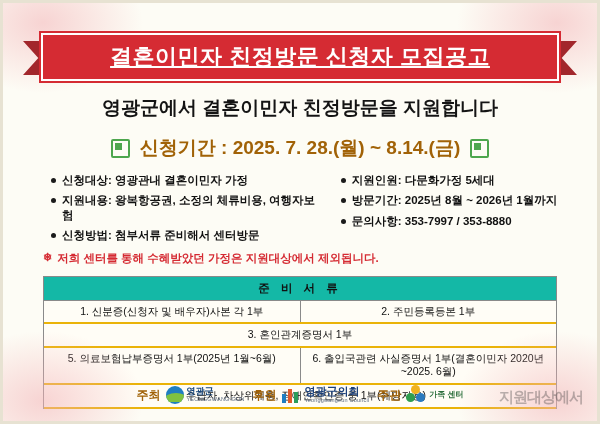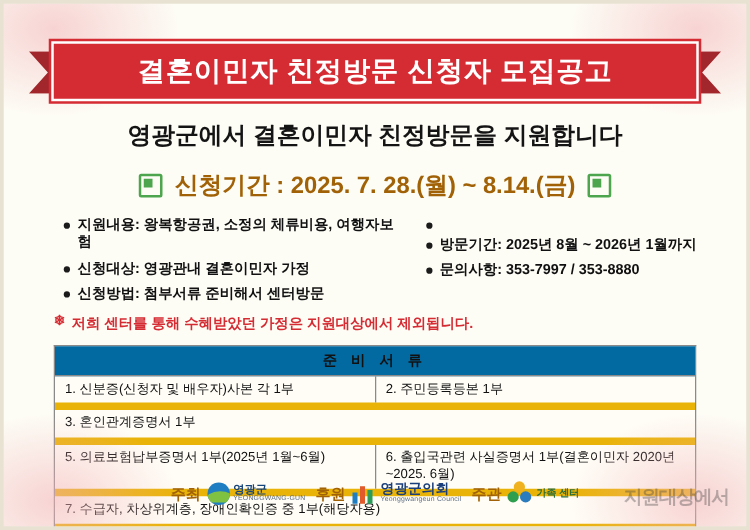--- a/index.html
+++ b/index.html
@@ -71,20 +71,21 @@
     display: flex;
     align-items: center;
     justify-content: center;
   }
   .ribbon-title {
     color: #ffffff;
     font-size: 22px;
     font-weight: bold;
     letter-spacing: 0.5px;
     white-space: nowrap;
+    text-decoration: underline;
   }
 
   
   .subtitle {
     margin-top: 18px;
     text-align: center;
     font-size: 19px;
     font-weight: bold;
     color: #141414;
   }
@@ -174,25 +175,26 @@
     background: #fffdf6;
   }
   .tbl-head {
     border-bottom: 1px solid #8a8a8a;
     text-align: center;
     font-size: 11.5px;
     font-weight: bold;
     padding: 4px 0;
     letter-spacing: 4px;
     color: #111;
-    background: #0369a1;
+    background: #14b8a6;
   }
   .tbl-row {
     display: flex;
-    border-bottom: 6px solid #eab308;
+    border-bottom: 2px solid #eab308;
+    text-align: center;
   }
   .tbl-cell {
     flex: 1;
     padding: 4px 8px;
     font-size: 10.5px;
     color: #111;
     line-height: 1.3;
   }
   .tbl-cell + .tbl-cell {
     border-left: 1px solid #8a8a8a;
@@ -336,37 +338,39 @@
   <div class="period-row">
     <span class="cal-ico"></span>
     <span class="period-text">신청기간 : 2025. 7. 28.(월) ~ 8.14.(금)</span>
     <span class="cal-ico"></span>
   </div>
 
   <div class="info">
     <div class="info-col left">
       <div class="bullet-line">
         <span class="dot"></span>
+        <span><span class="bl-label">신청대상:</span>
+        <span class="bl-text">영광관내 결혼이민자 가정</span></span>
+      </div>
+      <div class="bullet-line">
+        <span class="dot"></span>
         <span><span class="bl-label">지원내용:</span>
         <span class="bl-text">왕복항공권, 소정의 체류비용, 여행자보험</span></span>
       </div>
       <div class="bullet-line">
         <span class="dot"></span>
-        <span><span class="bl-label">신청대상:</span>
-        <span class="bl-text">영광관내 결혼이민자 가정</span></span>
-      </div>
-      <div class="bullet-line">
-        <span class="dot"></span>
         <span><span class="bl-label">신청방법:</span>
         <span class="bl-text">첨부서류 준비해서 센터방문</span></span>
       </div>
     </div>
     <div class="info-col right">
       <div class="bullet-line">
         <span class="dot"></span>
+        <span><span class="bl-label">지원인원:</span>
+        <span class="bl-text">다문화가정 5세대</span></span>
       </div>
       <div class="bullet-line">
         <span class="dot"></span>
         <span><span class="bl-label">방문기간:</span>
         <span class="bl-text">2025년 8월 ~ 2026년 1월까지</span></span>
       </div>
       <div class="bullet-line">
         <span class="dot"></span>
         <span><span class="bl-label">문의사항:</span>
         <span class="bl-text">353-7997 / 353-8880</span></span>

